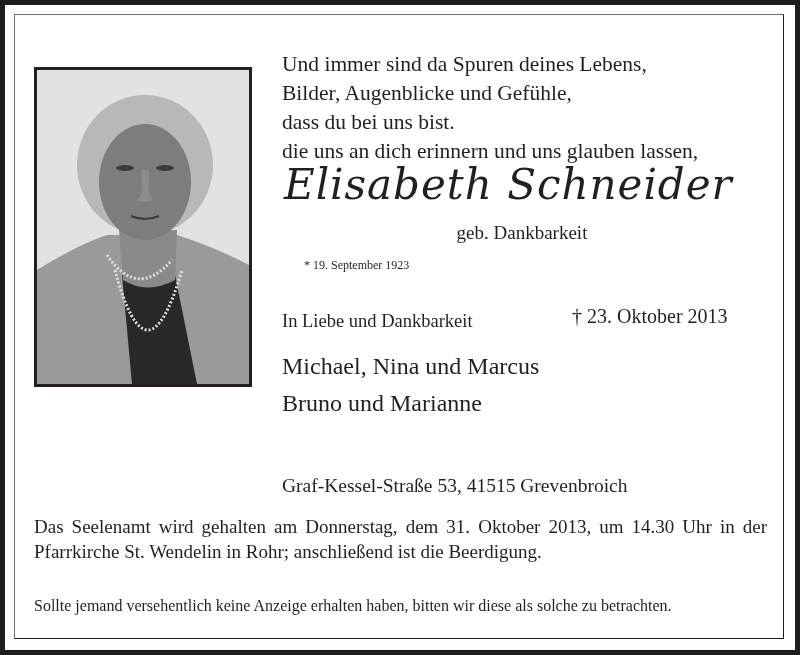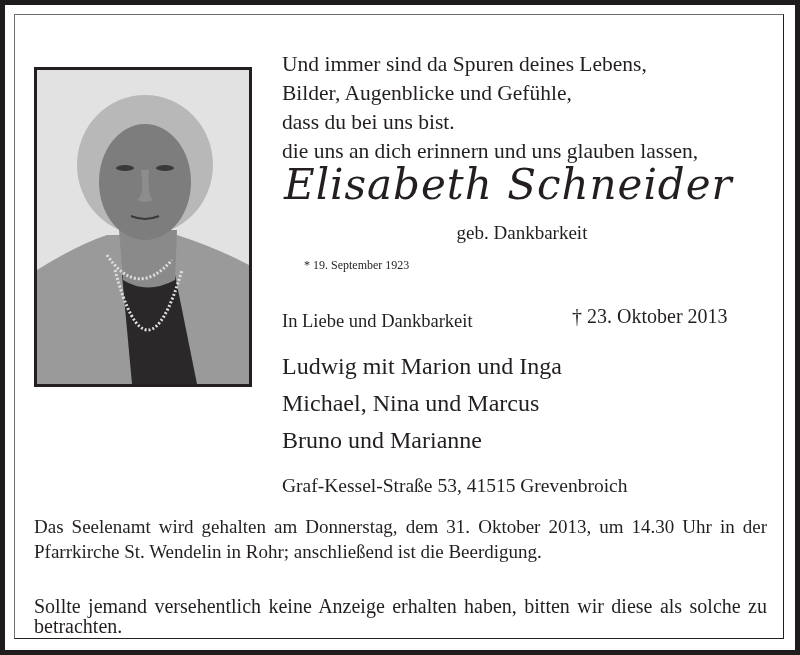--- a/index.html
+++ b/index.html
@@ -13,21 +13,21 @@
   .poem { position:absolute; left:282px; top:28px; font-size:21.5px; line-height:29px; white-space:nowrap;margin-top:22px; }
   .name { position:absolute; left:284px; top:160px; width:476px; font-family:"DejaVu Serif", serif;
           font-style:italic; font-size:42px; letter-spacing:1px; white-space:nowrap; }
   .maiden { position:absolute; left:284px; top:222px; width:476px; text-align:center; font-size:19px; }
   .birth { position:absolute; left:304px; top:258px; font-size:12px; white-space:nowrap; }
   .death { position:absolute; left:572px; top:258px; font-size:20px; white-space:nowrap;margin-top:47px; }
   .love { position:absolute; left:282px; top:311px; font-size:18.5px; white-space:nowrap; }
   .family { position:absolute; left:282px; top:348px; font-size:24px; line-height:37px; white-space:nowrap; }
   .address { position:absolute; left:282px; top:475px; font-size:19.5px; white-space:nowrap; }
   .service { position:absolute; left:34px; top:514px; width:733px; font-size:19px; line-height:25px; text-align:justify; text-align-last:left; }
-  .note { position:absolute; left:34px; top:596px; width:733px; font-size:20px; line-height:20px; text-align:justify; text-align-last:left; }
+  .note { position:absolute; left:34px; top:596px; width:733px; font-size:16px; line-height:20px; text-align:justify; text-align-last:left; }
 </style>
 </head>
 <body>
 
 <div class="outer">
   <div class="inner"></div>
 </div>
 
 <div class="photo">
   <svg width="212" height="314" viewBox="0 0 212 314">
@@ -59,20 +59,19 @@
   <div>die uns an dich erinnern und uns glauben lassen,</div>
 </div>
 
 <div class="name">Elisabeth Schneider</div>
 <div class="maiden">geb. Dankbarkeit</div>
 <div class="birth">* 19. September 1923</div>
 <div class="death">† 23. Oktober 2013</div>
 
 <div class="love">In Liebe und Dankbarkeit</div>
 <div class="family">
-  <div>Ludwig mit Marion und Inga</div>
   <div>Michael, Nina und Marcus</div>
   <div>Bruno und Marianne</div>
 </div>
 <div class="address">Graf-Kessel-Straße 53, 41515 Grevenbroich</div>
 
 <div class="service">Das Seelenamt wird gehalten am Donnerstag, dem 31. Oktober 2013, um 14.30 Uhr in der Pfarrkirche St. Wendelin in Rohr; anschließend ist die Beerdigung.</div>
 <div class="note">Sollte jemand versehentlich keine Anzeige erhalten haben, bitten wir diese als solche zu betrachten.</div>
 
 </body></html>

